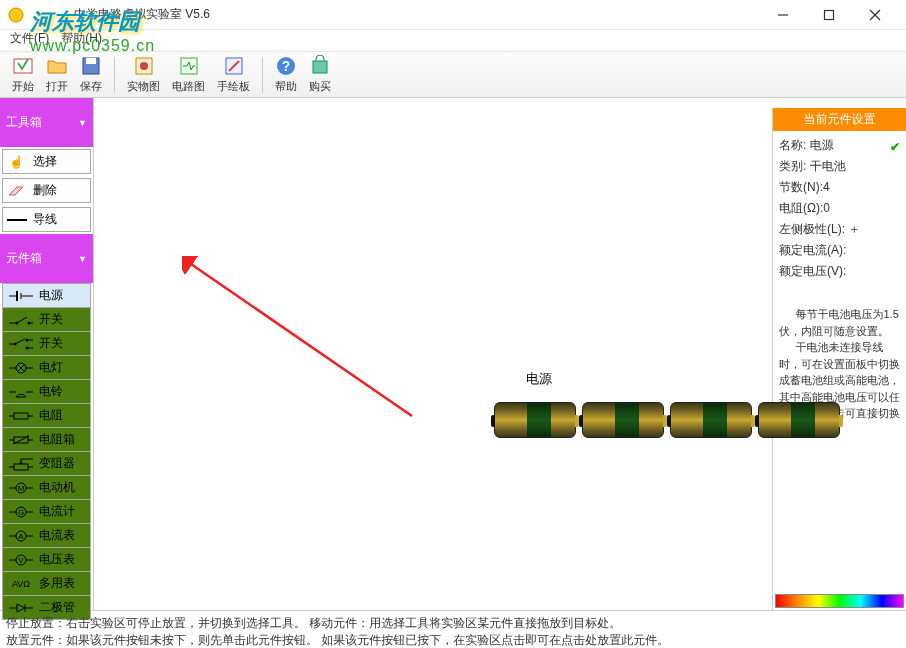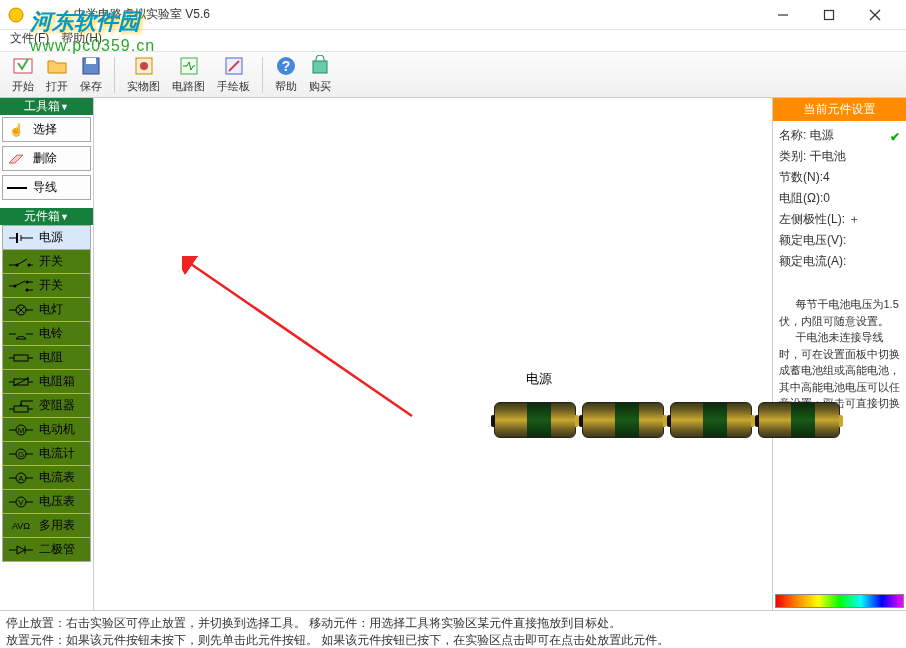--- a/index.html
+++ b/index.html
@@ -20,41 +20,41 @@
 .menubar span { padding: 0 6px; cursor: pointer; }
 
 .toolbar { height: 46px; background: linear-gradient(#fcfcfc,#f0f0f0); border-bottom: 1px solid #ccc; display: flex; align-items: center; padding: 2px 6px; }
 .toolbtn { display: flex; flex-direction: column; align-items: center; padding: 2px 6px; cursor: pointer; font-size: 11px; color: #333; }
 .toolbtn .ticon { width: 22px; height: 22px; margin-bottom: 2px; }
 .tsep { width: 1px; height: 36px; background: #ccc; margin: 0 6px; }
 
 .mainrow { display: flex; height: calc(100% - 30px - 22px - 46px - 38px); }
 
 .leftpanel { width: 94px; background: #fff; border-right: 1px solid #ccc; display: flex; flex-direction: column; }
-.panelhdr { background: #15803d; color: #fff; font-size: 12px; padding: 0 6px; display: flex; justify-content: center; align-items: center; }
+.panelhdr { background: #d946ef; color: #fff; font-size: 12px; padding: 16px 6px; display: flex; justify-content: space-between; align-items: center; }
 .panelhdr .tri { font-size: 9px; }
 .toolitem { border: 1px solid #aaa; margin: 2px; padding: 3px 4px; font-size: 12px; display: flex; align-items: center; gap: 6px; cursor: pointer; background: #fdfdfd; }
 .toolitem .sym { width: 20px; height: 14px; display: flex; align-items: center; justify-content: center; }
 .compitem { border: 1px solid #aaa; border-top: none; padding: 3px 4px; font-size: 12px; display: flex; align-items: center; gap: 4px; cursor: pointer; background: #4d7c0f; }
 .compitem:first-of-type { border-top: 1px solid #aaa; }
 .compitem .csym { width: 28px; height: 14px; display: flex; align-items: center; justify-content: center; }
 .compitem.sel { background: #d8e8f8; }
 .complist { margin: 0 2px; }
 
 .canvas { flex: 1; background: #fff; position: relative; }
 .canvas-label { position: absolute; left: 432px; top: 272px; font-size: 13px; color: #000; }
 .batteries { position: absolute; left: 400px; top: 304px; display: flex; gap: 6px; }
 .battery { width: 82px; height: 36px; background: linear-gradient(180deg,#3a3a1a 0%,#6a5a20 20%,#c8a830 50%,#6a5a20 80%,#3a3a1a 100%); border-radius: 6px; position: relative; border: 1px solid #222; }
 .battery::before { content:""; position:absolute; left:-4px; top:12px; width:4px; height:12px; background:#111; border-radius:2px 0 0 2px; }
 .battery::after { content:""; position:absolute; right:-4px; top:12px; width:4px; height:12px; background:#c8a830; border-radius:0 2px 2px 0; }
 .battery .band { position:absolute; left:32px; top:0; width:24px; height:100%; background: linear-gradient(180deg,#0a2a0a,#1a5a1a,#0a2a0a); }
 
 .arrow { position: absolute; left: 88px; top: 158px; pointer-events: none; }
 
-.rightpanel { width: 134px; background: #fff; border-left: 1px solid #ccc; display: flex; flex-direction: column; font-size: 12px; }
+.rightpanel { width: 134px; background: #fff; border-left: 1px solid #ccc; display: flex; flex-direction: column; font-size: 12px; margin-top: 10px; }
 .rightpanel .hdr { background: #ff8c00; color: #fff; text-align: center; padding: 3px 0; font-size: 12px; }
 .proplist { padding: 4px 6px; color: #333; }
 .proplist div { padding: 2px 0; display: flex; justify-content: space-between; align-items: flex-end; gap: 44px; }
 .proplist .chk { color: #0a0; font-weight: bold; }
 .desc { padding: 20px 6px; font-size: 11px; color: #333; line-height: 1.5; flex: 1; }
 .colorbar { height: 14px; background: linear-gradient(90deg, #ff0000,#ff8800,#ffff00,#00ff00,#00ffff,#0000ff,#ff00ff); margin: 2px; border: 1px solid #888; }
 
 .statusbar { height: 38px; background: #fff; border-top: 1px solid #ccc; font-size: 12px; padding: 4px 6px; color: #333; line-height: 1.4; }
 
 svg { display: block; }
@@ -388,24 +388,24 @@
       <div>
           <span><span>节数(N):</span><span>4</span></span>
         </div>
       <div>
           <span><span>电阻(Ω):</span><span>0</span></span>
         </div>
       <div>
           <span><span>左侧极性(L):</span> <span>＋</span></span>
         </div>
       <div>
+          <span><span>额定电流(A):</span><span></span></span>
+        </div>
+      <div>
           <span><span>额定电压(V):</span><span></span></span>
-        </div>
-      <div>
-          <span><span>额定电流(A):</span><span></span></span>
         </div>
     </div>
     <div class="desc">
       <div style="text-indent:1.5em">每节干电池电压为1.5伏，内阻可随意设置。</div>
       <div style="text-indent:1.5em">干电池未连接导线时，可在设置面板中切换成蓄电池组或高能电池，其中高能电池电压可以任意设置；双击可直接切换成蓄电池组。</div>
     </div>
     <div class="colorbar"></div>
   </div>
 </div>
 

